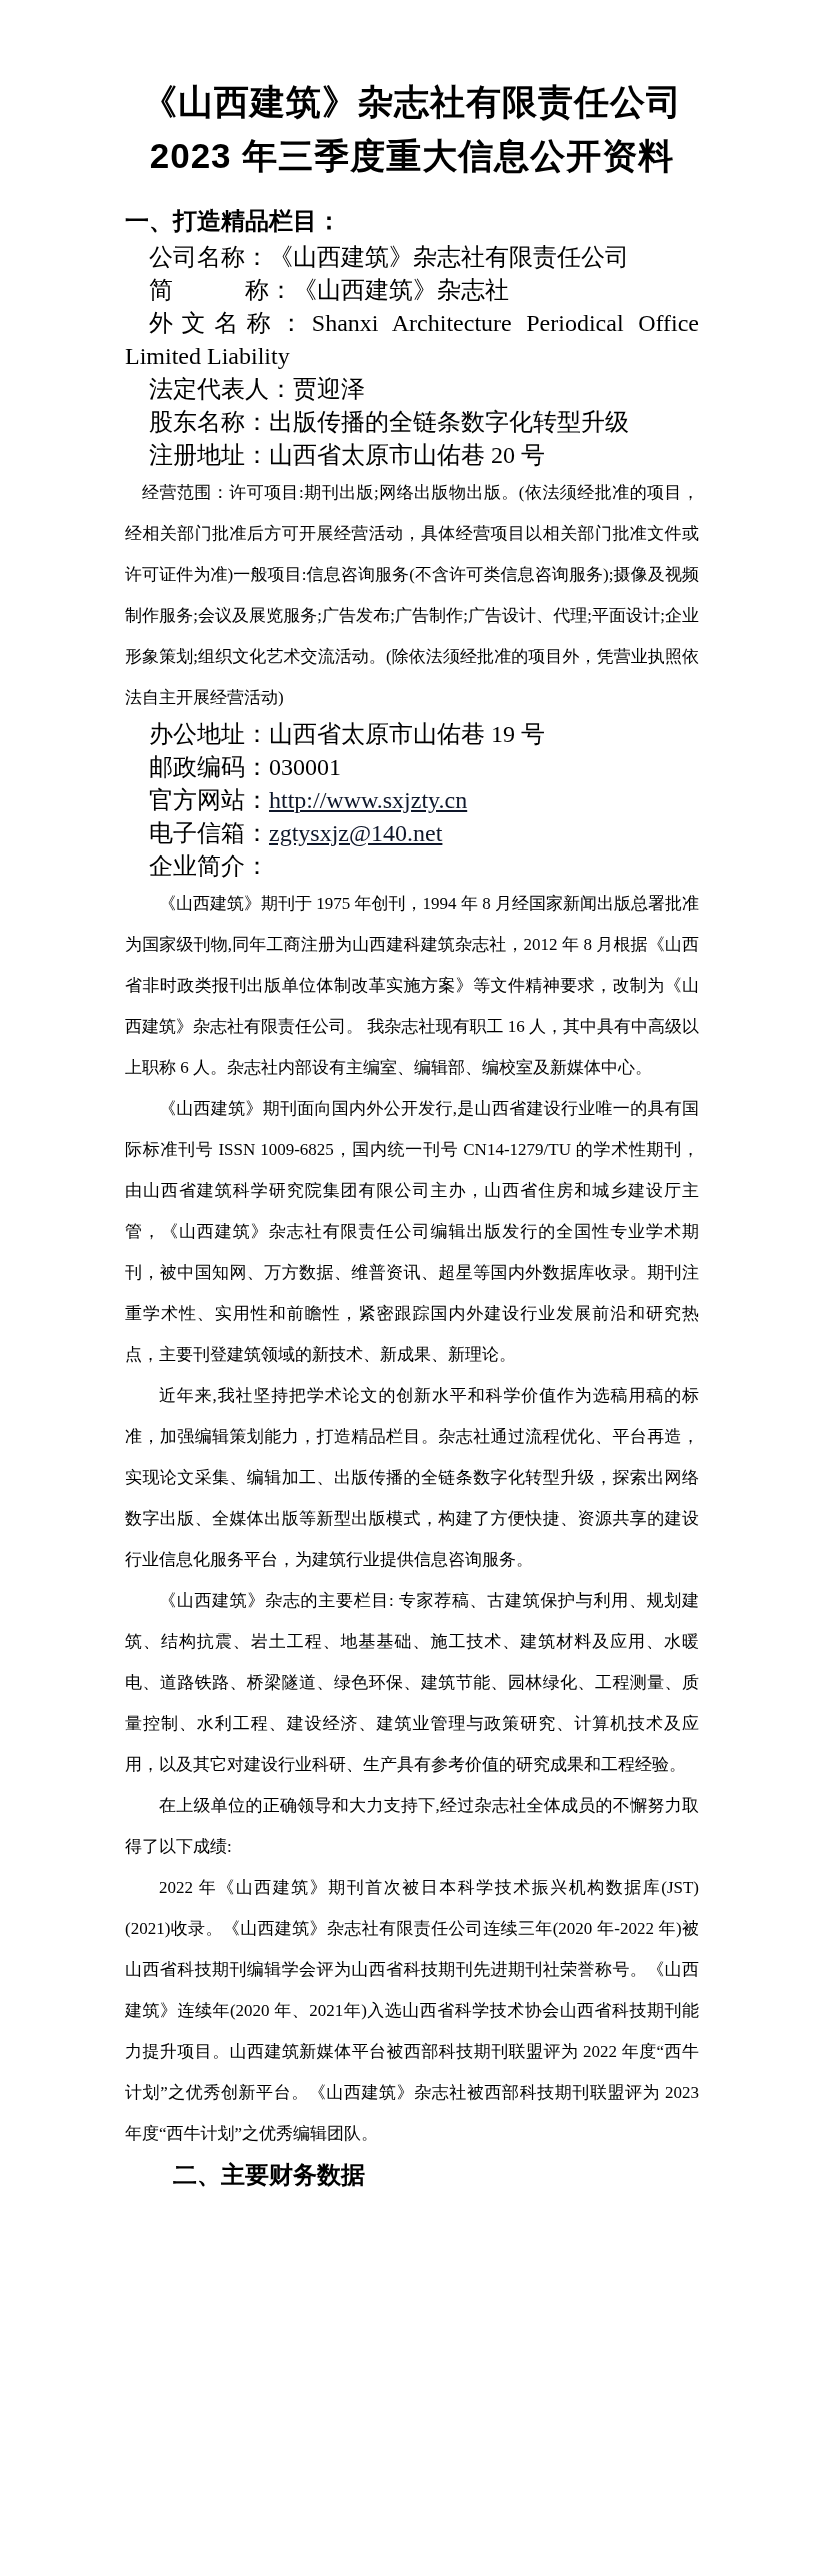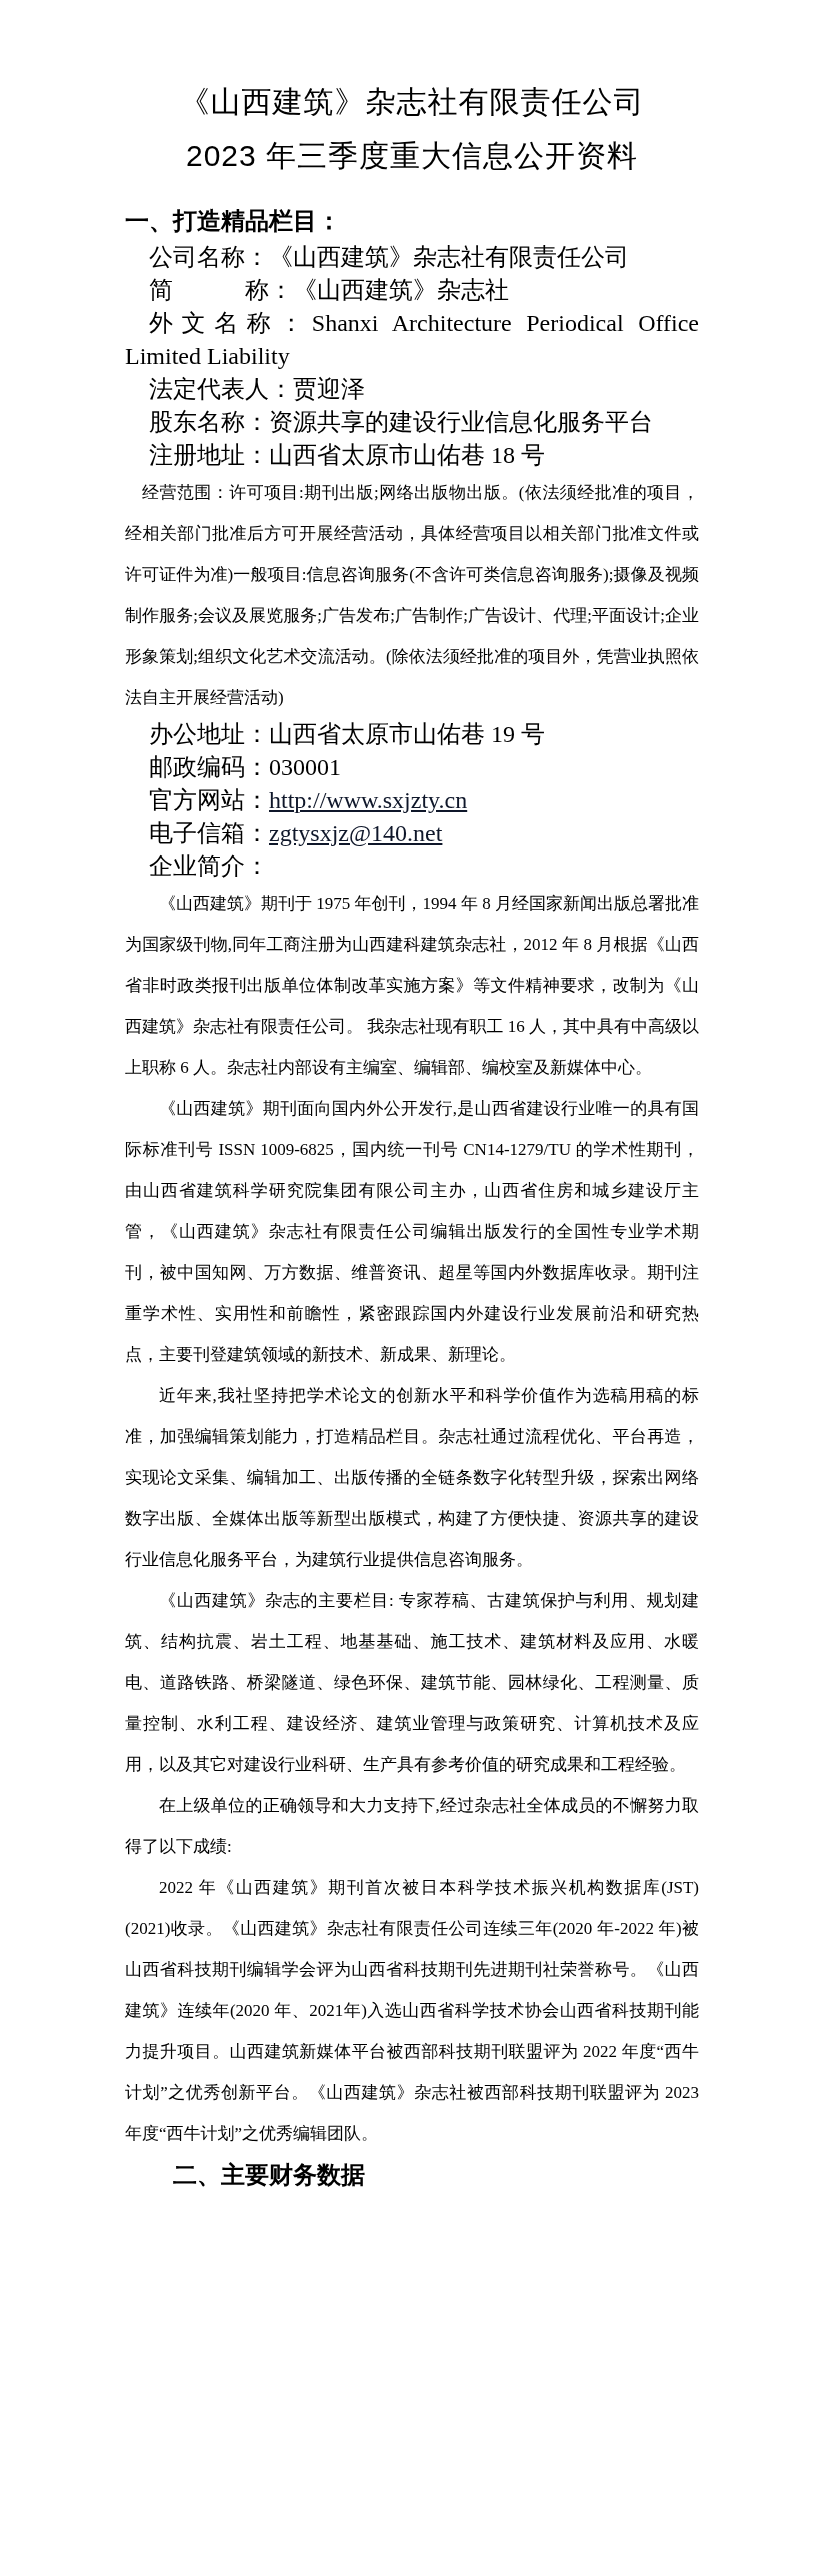--- a/index.html
+++ b/index.html
@@ -9,22 +9,22 @@
     height: 3719px;
     overflow: hidden;
     background: #ffffff;
     color: #000000;
     box-sizing: border-box;
     padding: 75px 118px 0 125px;
     font-family: "Liberation Serif", "DejaVu Serif", serif;
   }
   .doc-title {
     font-family: "Liberation Sans", "DejaVu Sans", sans-serif;
-    font-weight: 400;
-    font-size: 30px;
+    font-weight: 700;
+    font-size: 35px;
     line-height: 54px;
     text-align: center;
     letter-spacing: 1px;
     margin: 0;
   }
   .h1 {
     font-family: "Liberation Sans", "DejaVu Sans", sans-serif;
     font-weight: 700;
     font-size: 24px;
     line-height: 41px;
@@ -66,22 +66,22 @@
 
   <p class="doc-title">《山西建筑》杂志社有限责任公司</p>
   <p class="doc-title">2023 年三季度重大信息公开资料</p>
 
   <p class="h1">一、打造精品栏目：</p>
 
   <p class="field">公司名称：《山西建筑》杂志社有限责任公司</p>
   <p class="field">简　　　称：《山西建筑》杂志社</p>
   <p class="field">外文名称：Shanxi Architecture Periodical Office Limited Liability</p>
   <p class="field">法定代表人：贾迎泽</p>
-  <p class="field">股东名称：资源共享的建设行业信息化服务平台</p>
-  <p class="field">注册地址：山西省太原市山佑巷 18 号</p>
+  <p class="field">股东名称：出版传播的全链条数字化转型升级</p>
+  <p class="field">注册地址：山西省太原市山佑巷 20 号</p>
 
   <p class="para para-scope">经营范围：许可项目:期刊出版;网络出版物出版。(依法须经批准的项目，经相关部门批准后方可开展经营活动，具体经营项目以相关部门批准文件或许可证件为准)一般项目:信息咨询服务(不含许可类信息咨询服务);摄像及视频制作服务;会议及展览服务;广告发布;广告制作;广告设计、代理;平面设计;企业形象策划;组织文化艺术交流活动。(除依法须经批准的项目外，凭营业执照依法自主开展经营活动)</p>
 
   <p class="field">办公地址：山西省太原市山佑巷 19 号</p>
   <p class="field">邮政编码：030001</p>
 
   <p class="field"><span>官方网站：</span><a class="doc-link">http://www.sxjzty.cn</a></p>
 
   <p class="field"><span>电子信箱：</span><a class="doc-link">zgtysxjz@140.net</a></p>
 

